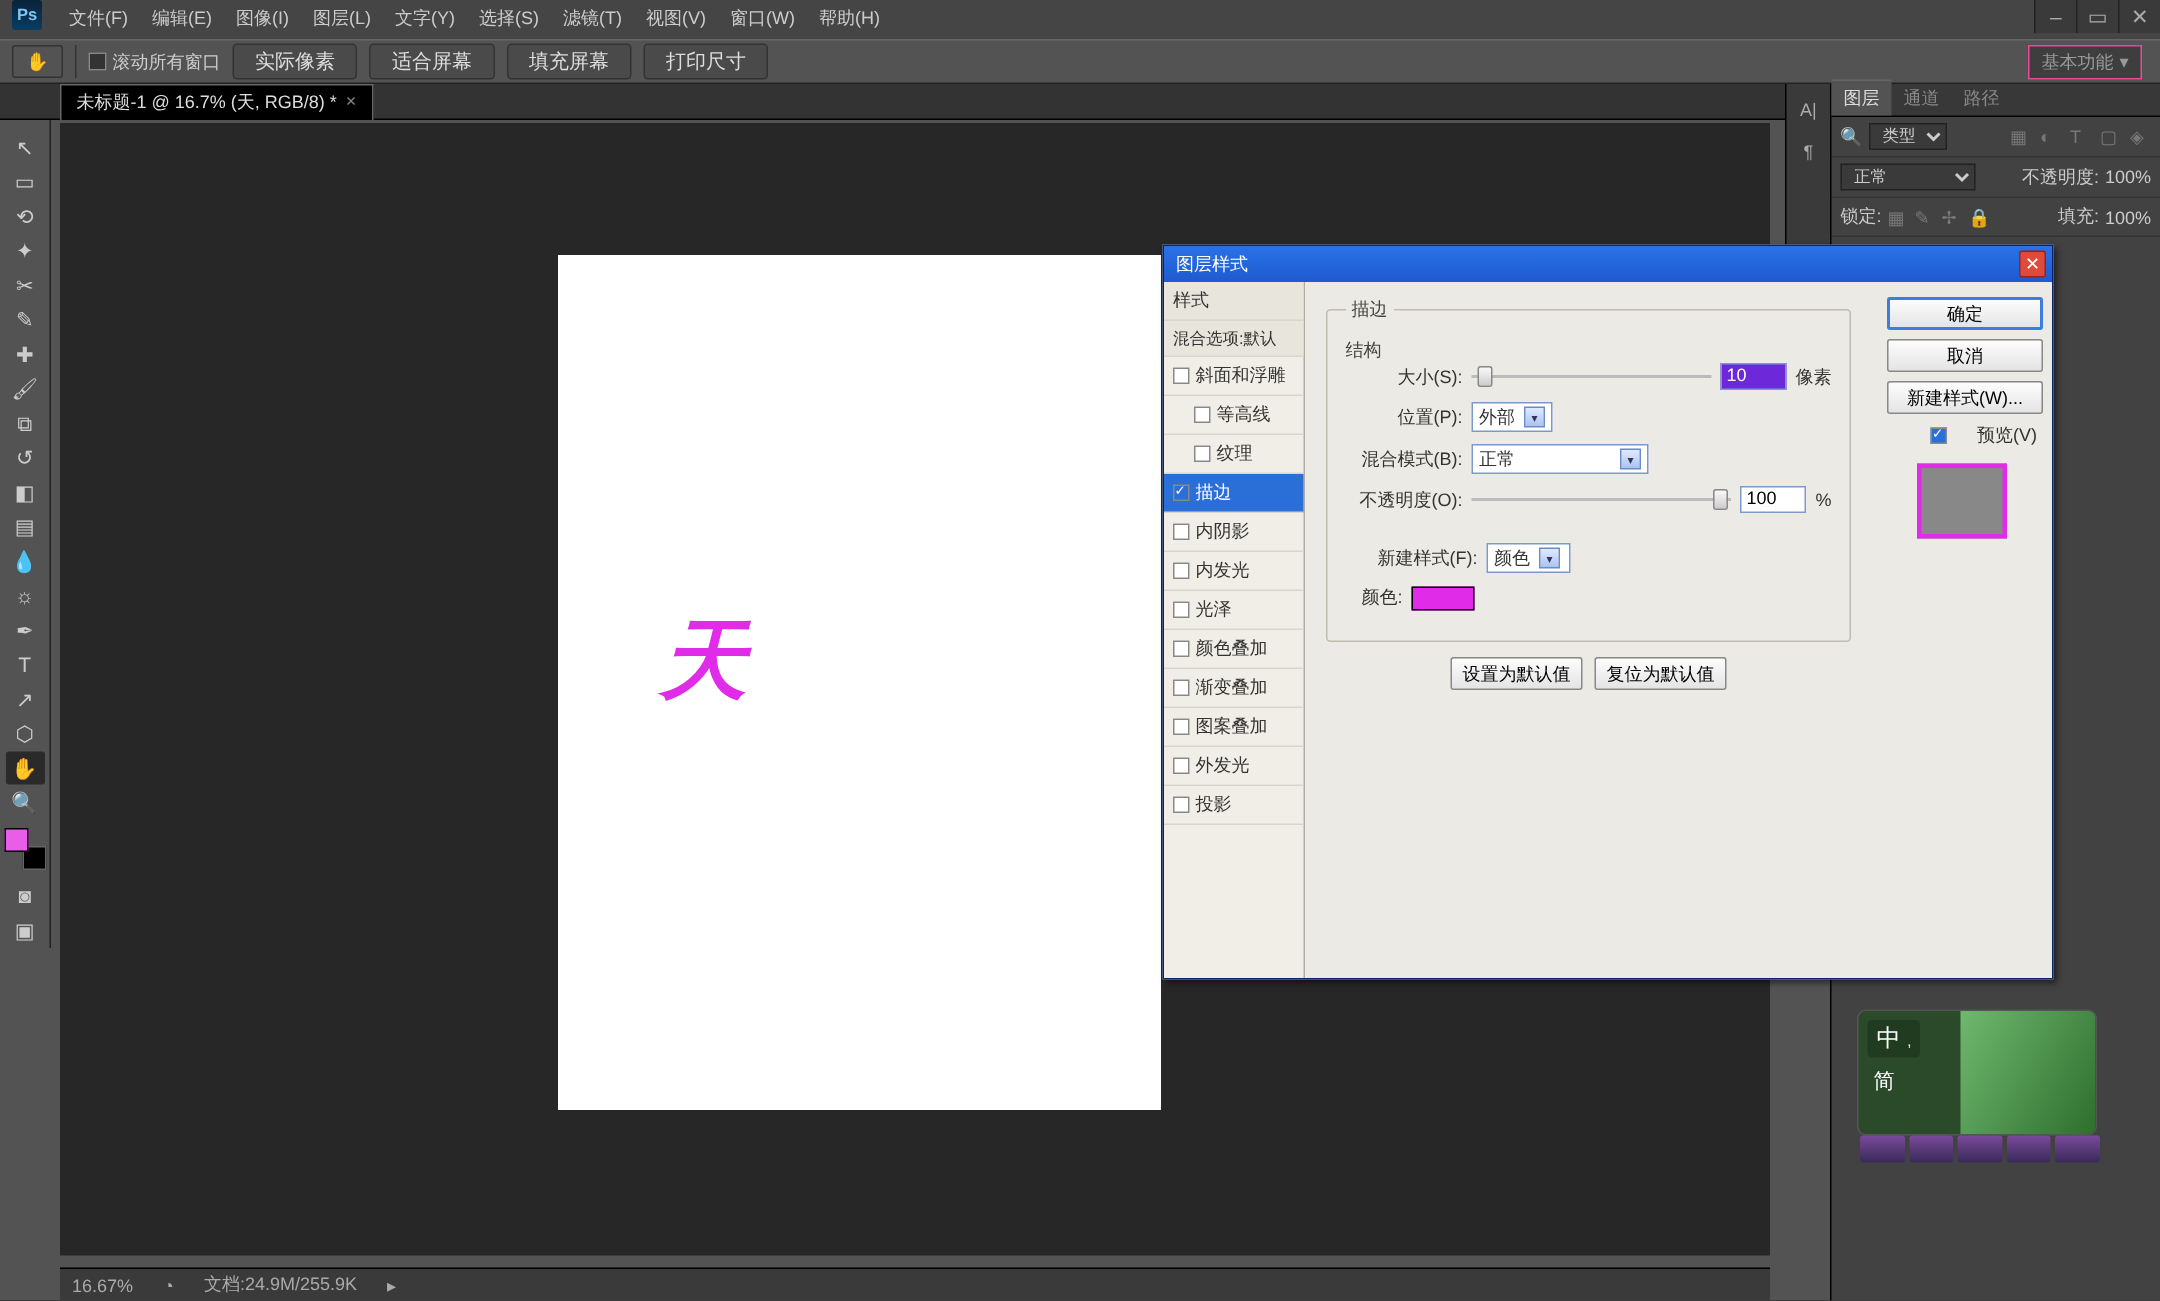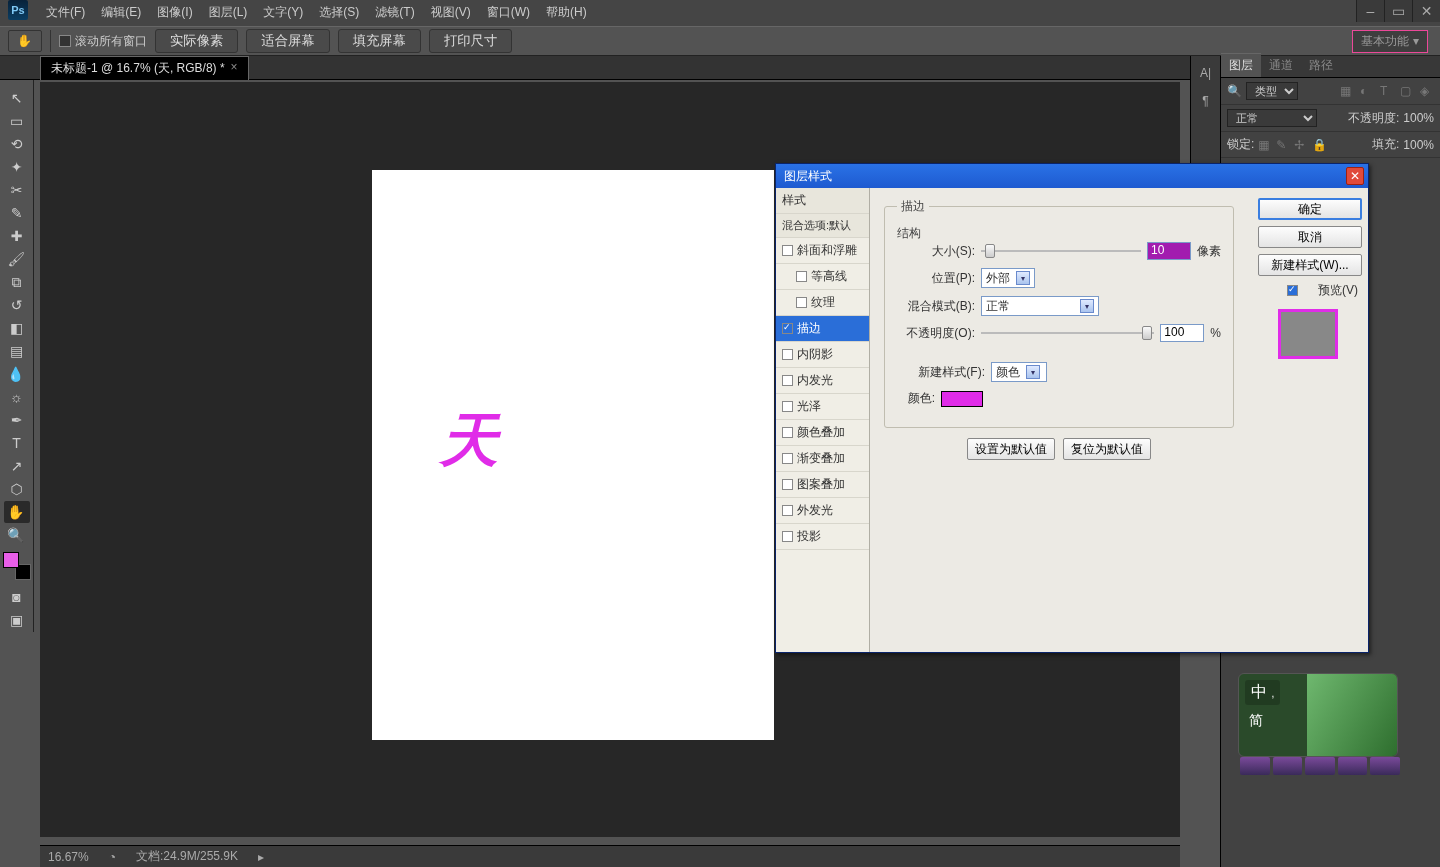--- a/index.html
+++ b/index.html
@@ -78,21 +78,21 @@
 .preview-box { width: 60px; height: 50px; background: #888; border: 3px solid #e02ce8; margin: 10px auto 0; }
 
 fieldset { border: 1px solid #c0bdb0; border-radius: 3px; margin-bottom: 10px; padding: 10px 12px 12px; }
 fieldset legend { padding: 0 4px; color: #444; }
 .frow { display: flex; align-items: center; gap: 6px; margin-bottom: 8px; }
 .frow label { width: 78px; text-align: right; }
 .slider { flex: 1; height: 14px; position: relative; }
 .slider::before { content: ""; position: absolute; left: 0; right: 0; top: 6px; height: 2px; background: #bbb; }
 .slider-thumb { width: 10px; height: 14px; background: linear-gradient(#fafafa,#ccc); border: 1px solid #888; border-radius: 2px; position: absolute; top: 0; }
 .num-input { width: 44px; height: 18px; background: #fff; border: 1px solid #7a9ac8; padding: 0 3px; color: #000; }
-.num-input.sel { background: #a21caf; color: #fff; }
+.num-input.sel { background: #6d28d9; color: #fff; }
 .sel-input { height: 20px; background: #fff; border: 1px solid #7a9ac8; padding: 0 4px; display: flex; align-items: center; gap: 6px; }
 .sel-input .arrow { width: 14px; height: 14px; background: linear-gradient(#e0eaff,#aac4ee); border: 1px solid #6a8acc; display: flex; align-items: center; justify-content: center; font-size: 8px; color: #336; }
 .color-swatch { width: 42px; height: 16px; background: #e02ce8; border: 1px solid #000; }
 .footer-btns { display: flex; gap: 8px; justify-content: center; margin-top: 6px; }
 .footer-btns .dlg-btn { width: 88px; margin-bottom: 0; }
 
 
 .gutter { position: absolute; right: 220px; top: 56px; width: 30px; background: #3a3a3a; border-left: 1px solid #000; height: 120px; }
 .gutter .gi { width: 22px; height: 22px; margin: 6px auto; color: #aaa; display: flex; align-items: center; justify-content: center; }
 </style>

